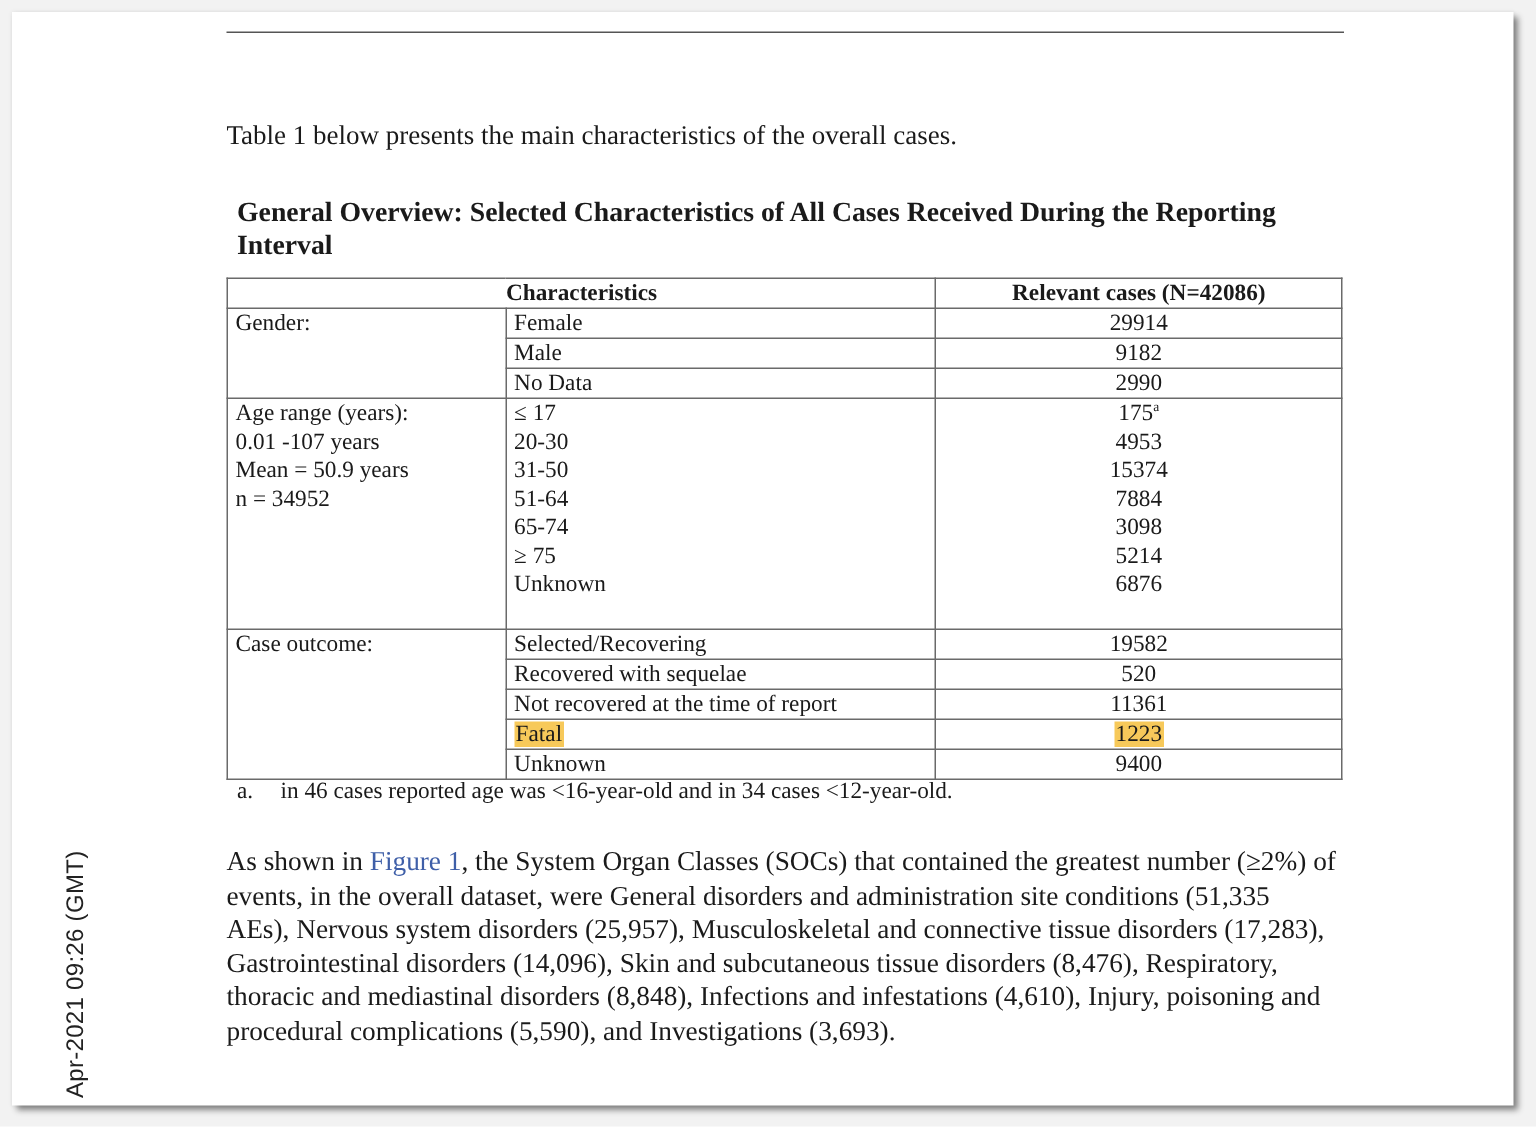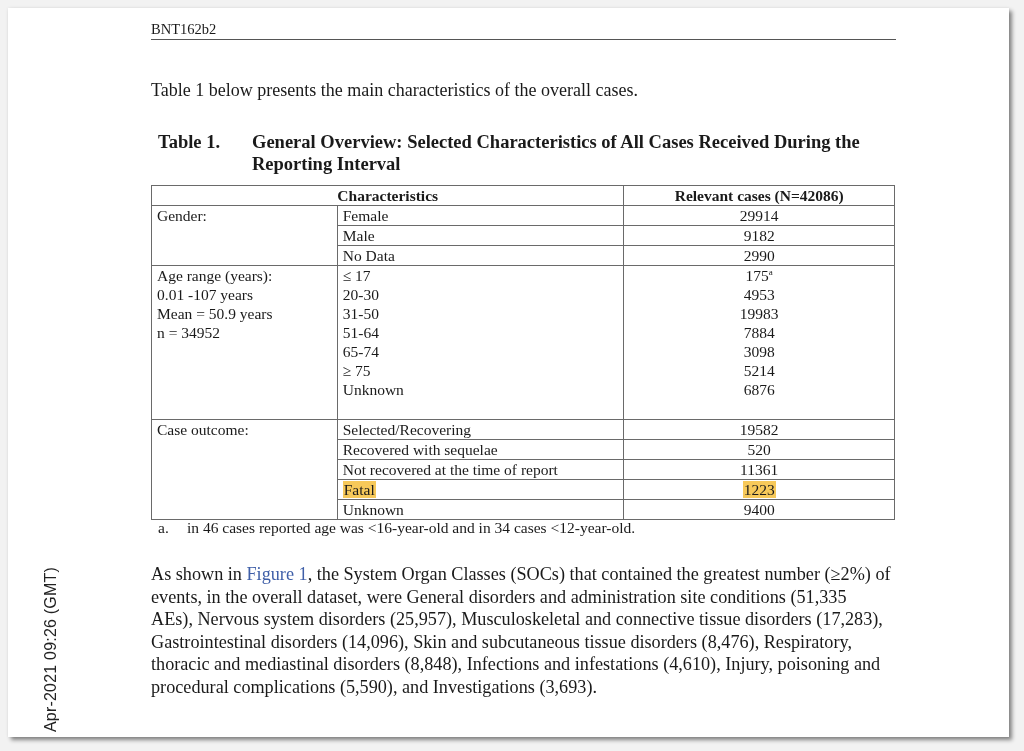--- a/index.html
+++ b/index.html
@@ -82,27 +82,25 @@
 </style>
 </head>
 <body>
 
 <div class="page">
 </div>
 
 <div class="side-stamp">Apr-2021 09:26 (GMT)</div>
 
 <div class="hdr">
-  <div>BNT162b2</div>
 </div>
 
 <div class="intro">Table 1 below presents the main characteristics of the overall cases.</div>
 
 <div class="caption">
-  <div class="num">Table 1.</div>
   <div class="txt">General Overview: Selected Characteristics of All Cases Received During the Reporting Interval</div>
 </div>
 
 <table class="t1">
   <colgroup>
       <col class="c1">
       <col class="c2">
       <col class="c3">
     </colgroup>
   <tbody>
@@ -137,21 +135,21 @@
       <div>20-30</div>
       <div>31-50</div>
       <div>51-64</div>
       <div>65-74</div>
       <div>≥ 75</div>
       <div>Unknown</div>
     </td>
     <td class="val stack">
       <div><span>175</span><sup>a</sup></div>
       <div>4953</div>
-      <div>19983</div>
+      <div>15374</div>
       <div>7884</div>
       <div>3098</div>
       <div>5214</div>
       <div>6876</div>
     </td>
   </tr>
 
   <tr>
     <td rowspan="5">Case outcome:</td>
     <td>Selected/Recovering</td>

